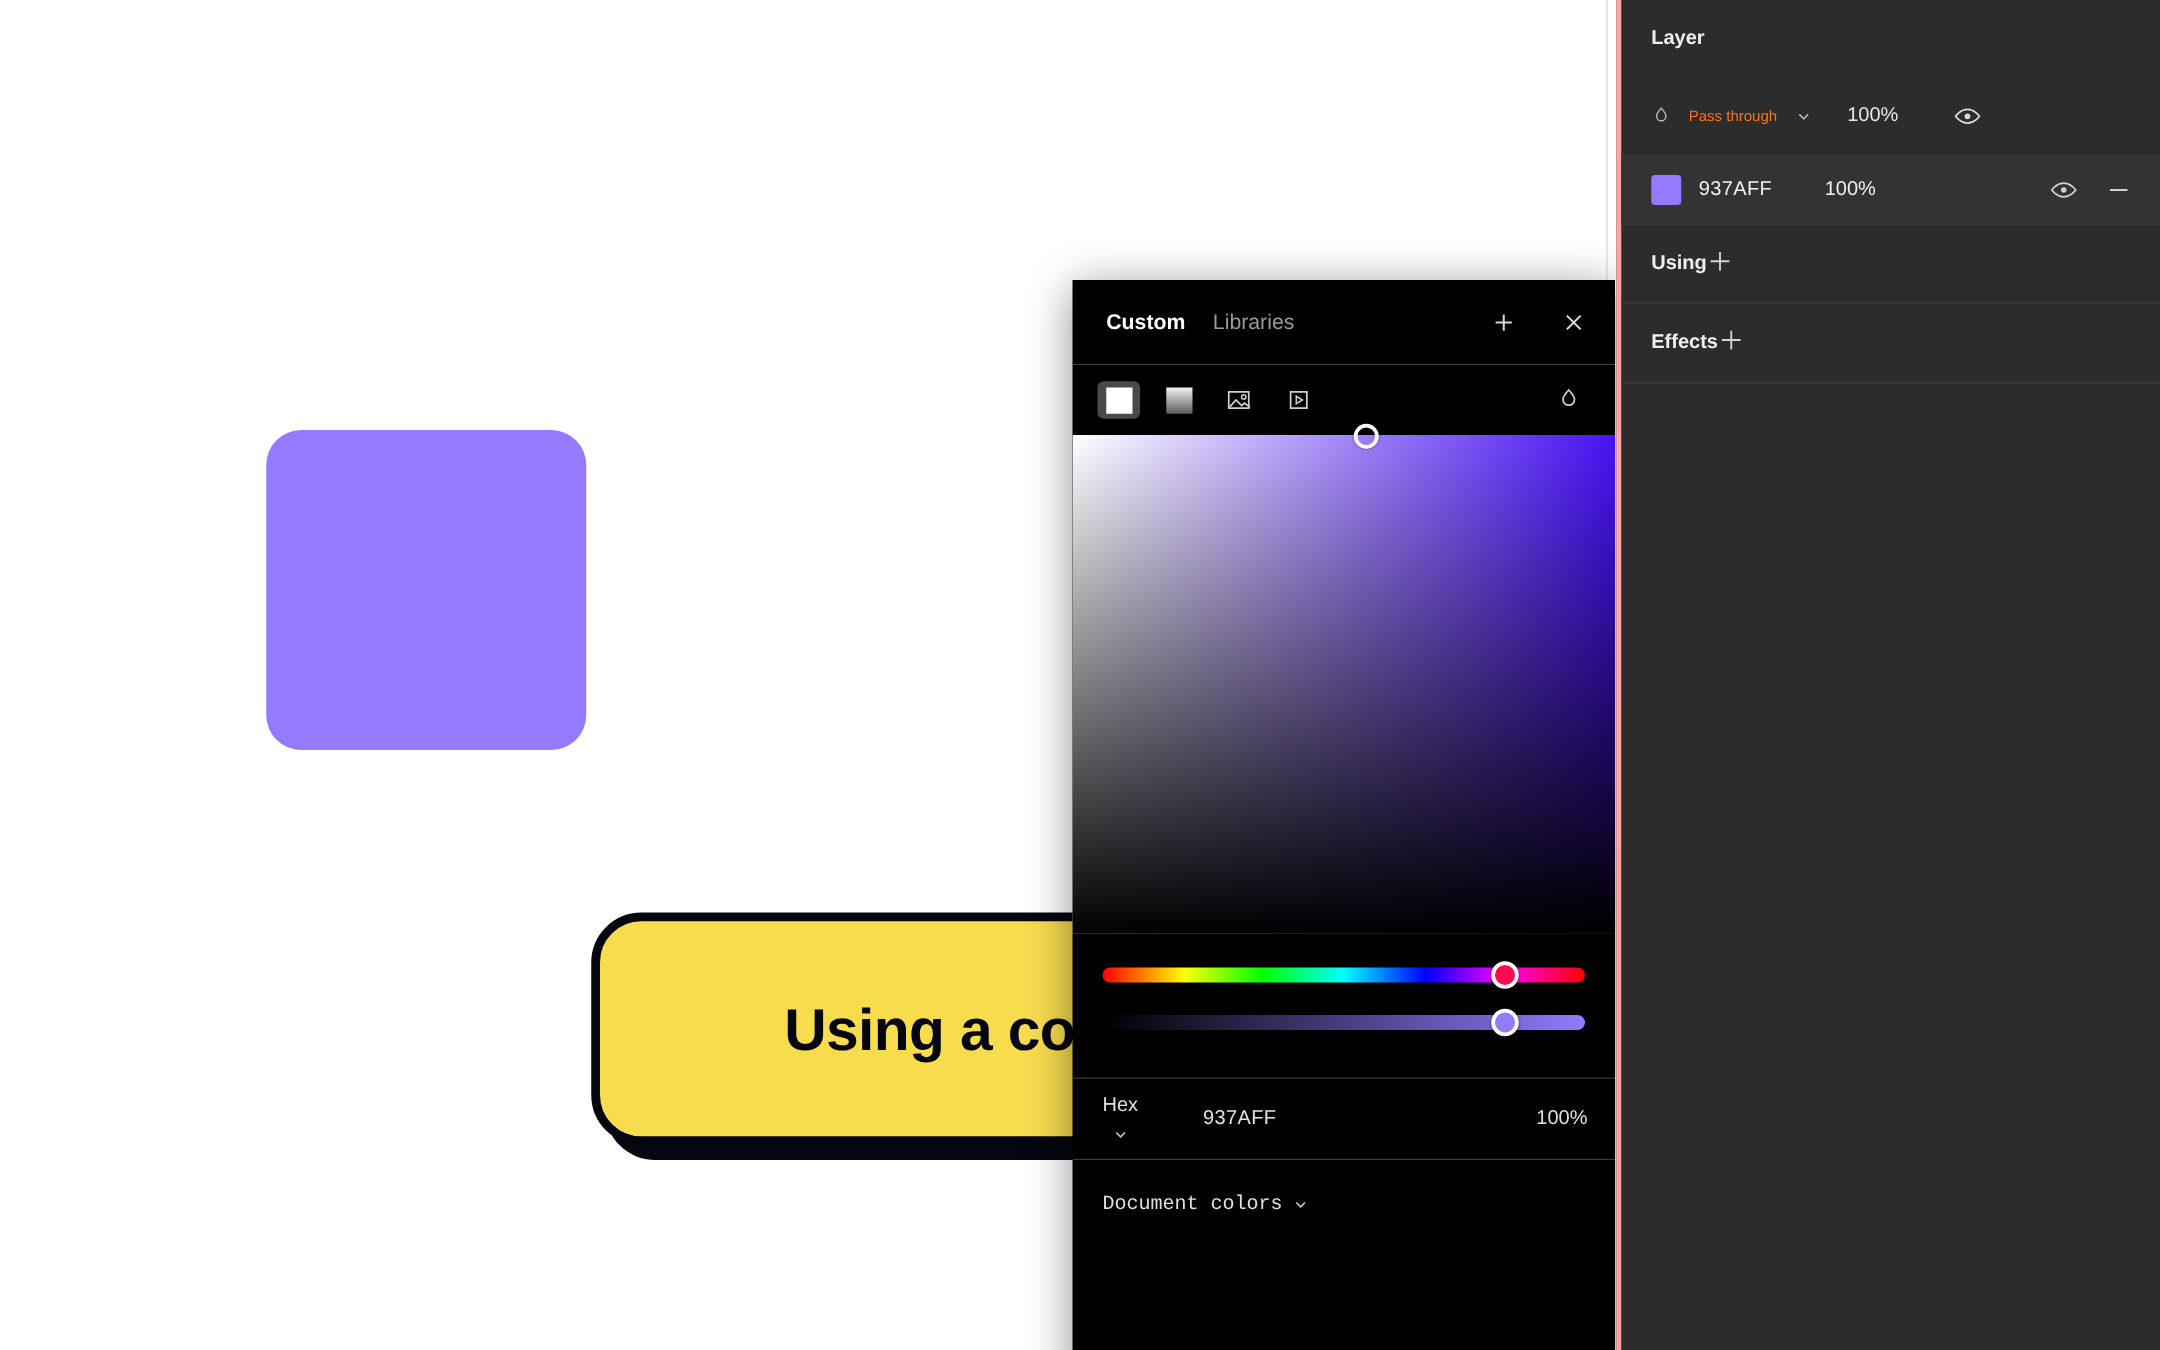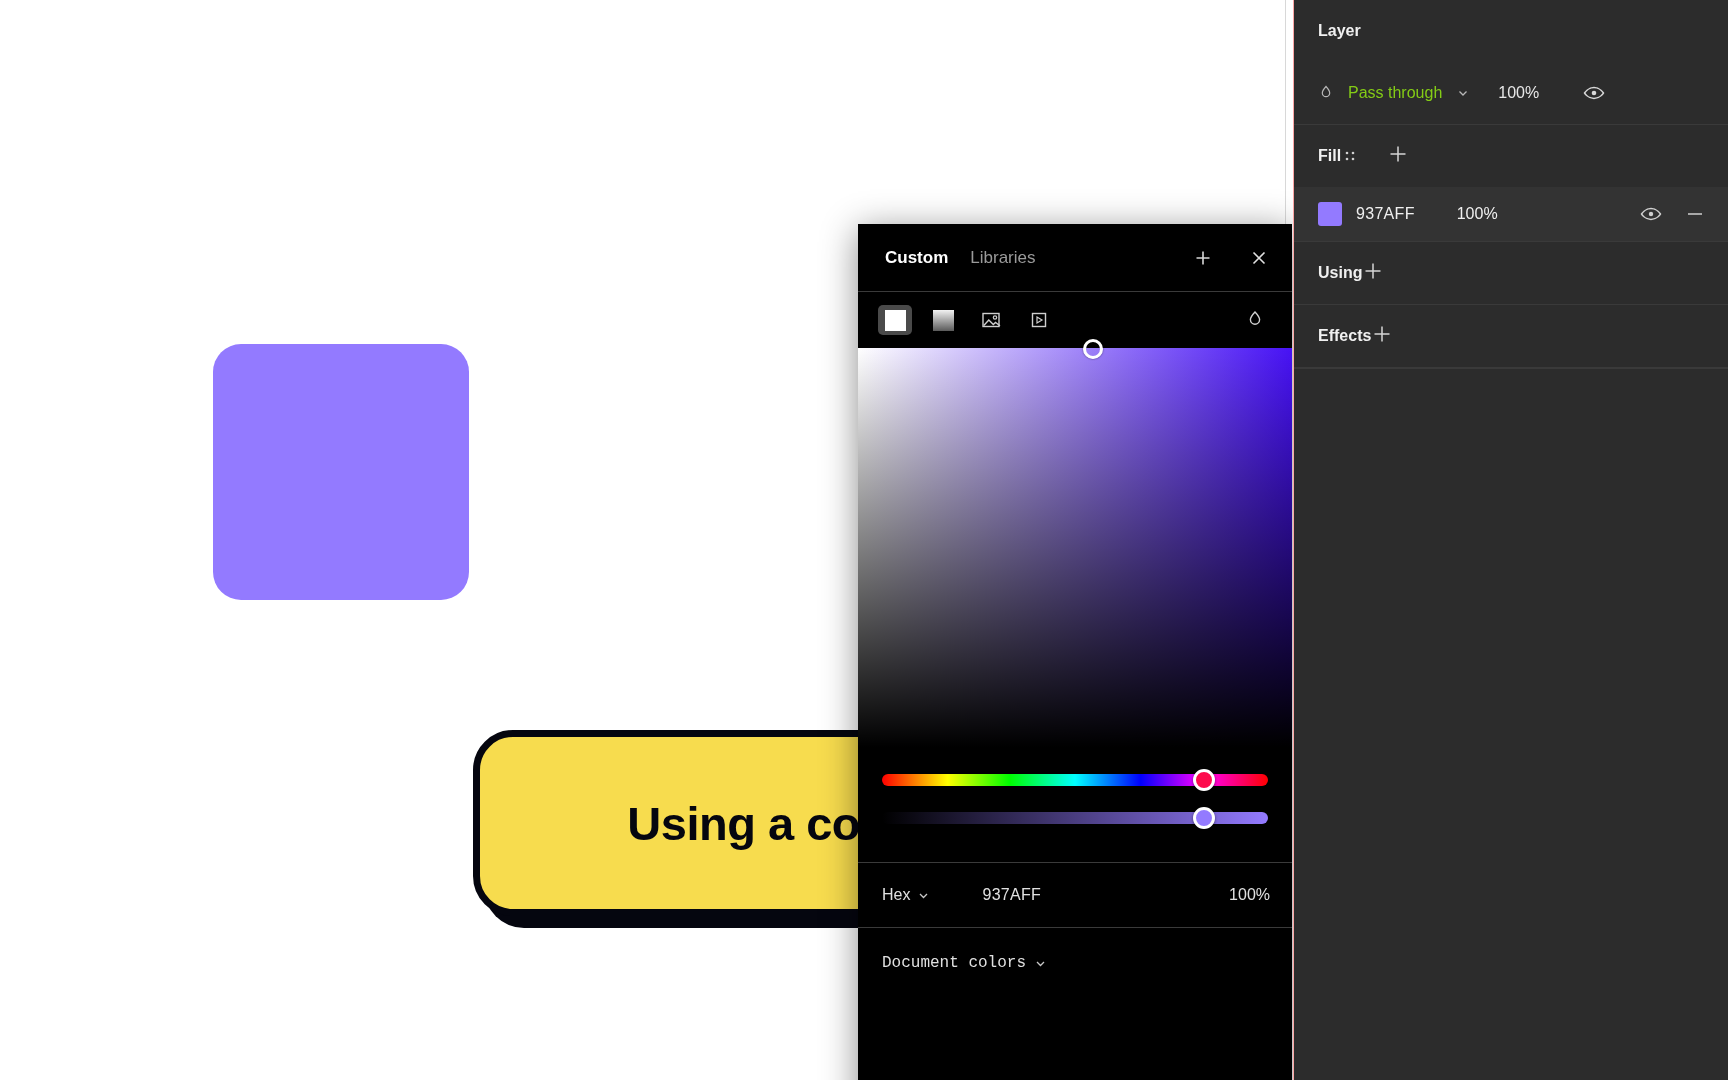--- a/index.html
+++ b/index.html
@@ -113,43 +113,43 @@
   }
   .hue-knob { left: 311px; background: #fd0b4c; }
   .alpha-knob { left: 311px; background: #937AFF; }
 
   
   .hex-row {
     height: 66px; display: flex; align-items: center;
     padding: 0 22px 0 24px; border-top: 1px solid #3a3a3a;
     border-bottom: 1px solid #3a3a3a;
   }
-  .hex-mode { display: flex; align-items: center; gap: 7px; font-size: 16px; color: #e0e0e0; }
+  .hex-mode { display: flex; align-items: center; gap: 7px; font-size: 16px; color: #e0e0e0; flex-direction: column; }
   .hex-value { margin-left: 52px; font-size: 16px; color: #e0e0e0; letter-spacing: 0.3px; }
   .hex-opacity { margin-left: auto; font-size: 16px; color: #e0e0e0; }
 
   
   .doc-colors {
     height: 70px; display: flex; align-items: center;
     padding: 0 24px; gap: 8px; font-size: 16px; color: #e0e0e0; font-family: Liberation Mono, monospace;
   }
 
   
   .props {
     position: absolute; right: 0; top: 0; width: 435px; height: 1080px;
     background: #2c2c2c; color: #e8e8e8;
-    border-left: 1px solid #fca5a5;
+    border-left: 4px solid #fca5a5;
   }
   .props-divider { height: 1px; background: #3a3a3a; width: 100%; }
   .props-section { padding: 0 22px 0 24px; }
   .sec-title { font-size: 16px; font-weight: bold; color: #f0f0f0; }
   .sec-head { display: flex; align-items: center; height: 62px; }
 
   .layer-row { display: flex; align-items: center; height: 62px; gap: 14px; }
-  .blend-label { font-size: 16px; color: #84cc16; }
+  .blend-label { font-size: 12px; color: #f97316; }
   .pct { font-size: 16px; color: #e8e8e8; }
 
   .fill-row {
     display: flex; align-items: center; height: 54px; gap: 14px;
     background: #333333; padding: 0 22px 0 24px;
   }
   .fill-swatch { width: 24px; height: 24px; background: #937AFF; border-radius: 3px; }
   .fill-hex { font-size: 16px; color: #f0f0f0; letter-spacing: 0.3px; }
   .fill-pct { font-size: 16px; color: #f0f0f0; margin-left: 28px; }
   .fill-actions { margin-left: auto; display: flex; align-items: center; gap: 22px; }
@@ -275,39 +275,20 @@
         <span class="glyph" style="margin-left:30px">
           <svg width="22" height="16" viewBox="0 0 22 16">
             <path d="M1.5 8S5 2.5 11 2.5 20.5 8 20.5 8 17 13.5 11 13.5 1.5 8 1.5 8z" stroke="#d8d8d8" stroke-width="1.4" fill="none"></path>
             <circle cx="11" cy="8" r="2.3" fill="#d8d8d8"></circle>
           </svg>
         </span>
       </div>
     </div>
     <div class="props-divider"></div>
 
-    <div class="props-section">
-      <div class="sec-head">
-        <span class="sec-title">Fill</span>
-        <span class="spacer"></span>
-        <span class="glyph" style="margin-right:28px">
-          <svg width="18" height="18" viewBox="0 0 18 18">
-            <circle cx="6" cy="6" r="1.3" fill="#d0d0d0"></circle>
-            <circle cx="12" cy="6" r="1.3" fill="#d0d0d0"></circle>
-            <circle cx="6" cy="12" r="1.3" fill="#d0d0d0"></circle>
-            <circle cx="12" cy="12" r="1.3" fill="#d0d0d0"></circle>
-          </svg>
-        </span>
-        <span class="plus-btn">
-          <svg width="22" height="22" viewBox="0 0 22 22">
-            <path d="M11 3.5v15M3.5 11h15" stroke="#d5d5d5" stroke-width="1.5" fill="none"></path>
-          </svg>
-        </span>
-      </div>
-    </div>
     <div class="fill-row">
       <span class="fill-swatch"></span>
       <span class="fill-hex">937AFF</span>
       <span class="fill-pct">100%</span>
       <span class="fill-actions">
         <span class="glyph">
           <svg width="22" height="16" viewBox="0 0 22 16">
             <path d="M1.5 8S5 2.5 11 2.5 20.5 8 20.5 8 17 13.5 11 13.5 1.5 8 1.5 8z" stroke="#d0d0d0" stroke-width="1.4" fill="none"></path>
             <circle cx="11" cy="8" r="2.2" fill="#d0d0d0"></circle>
           </svg>

